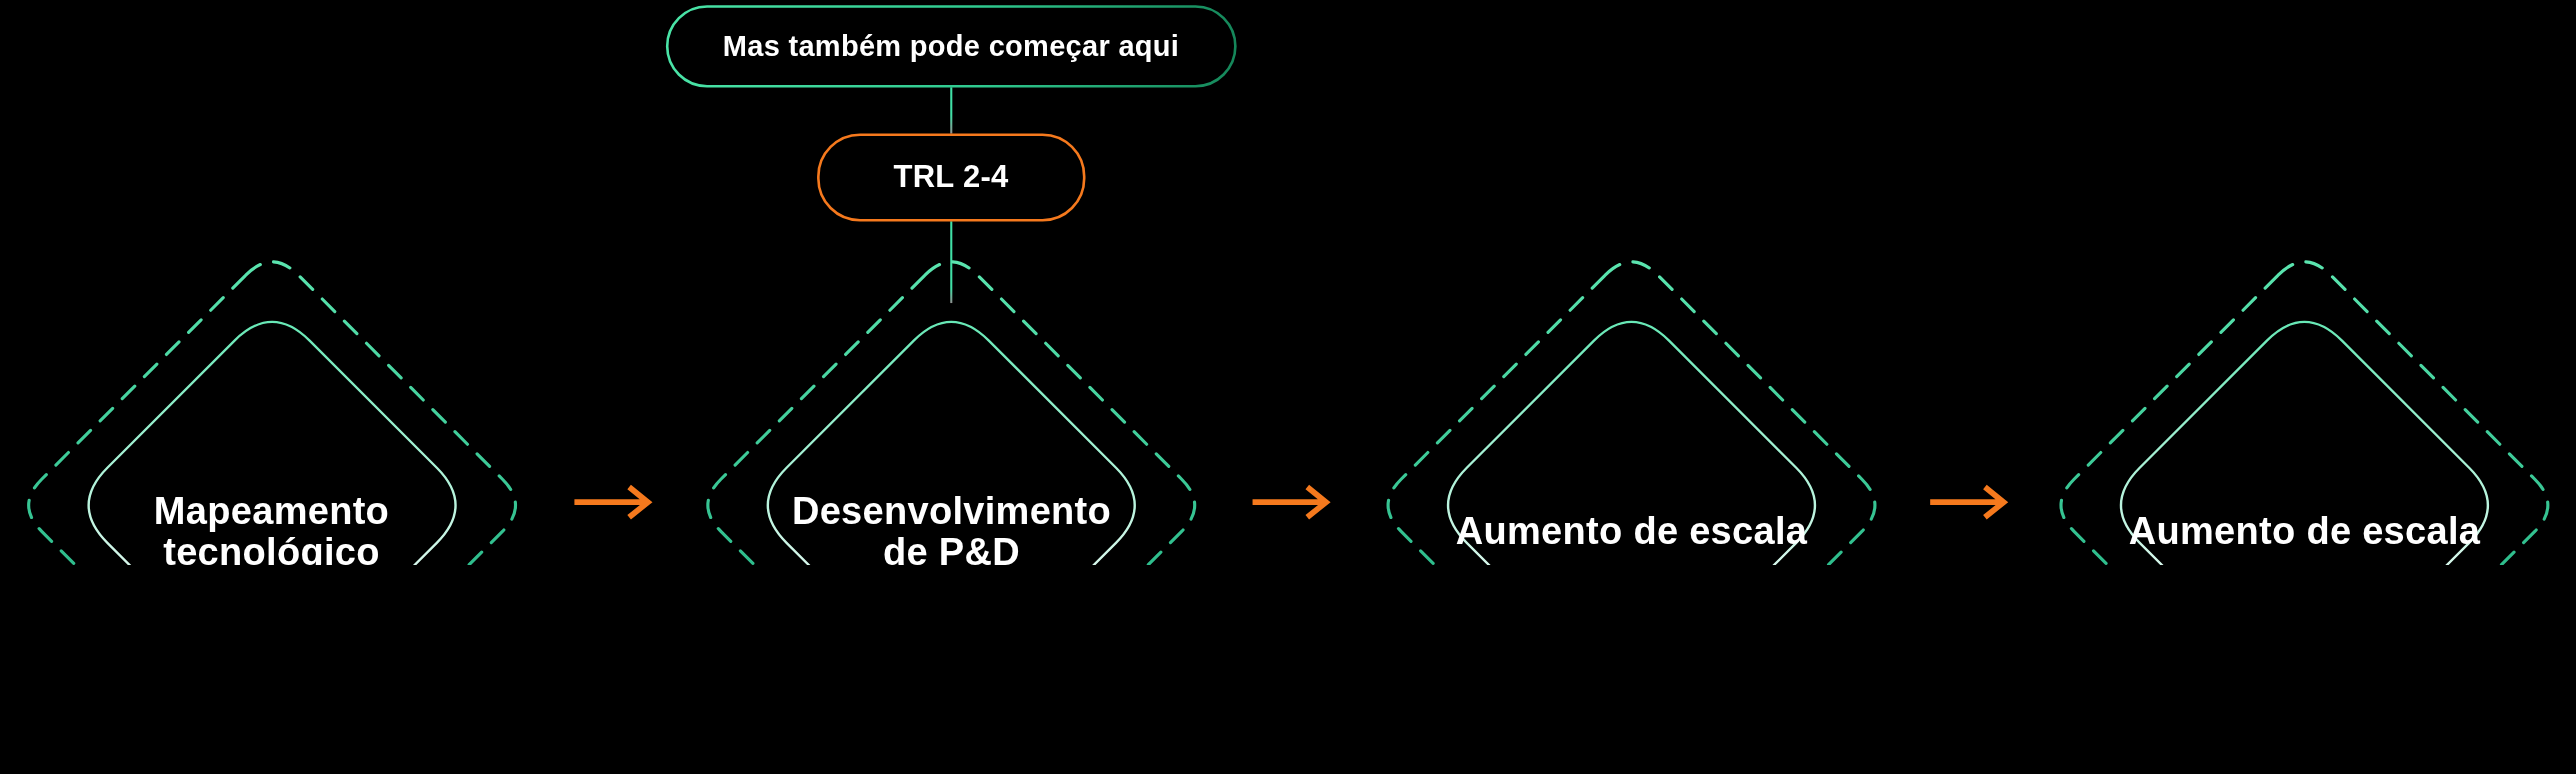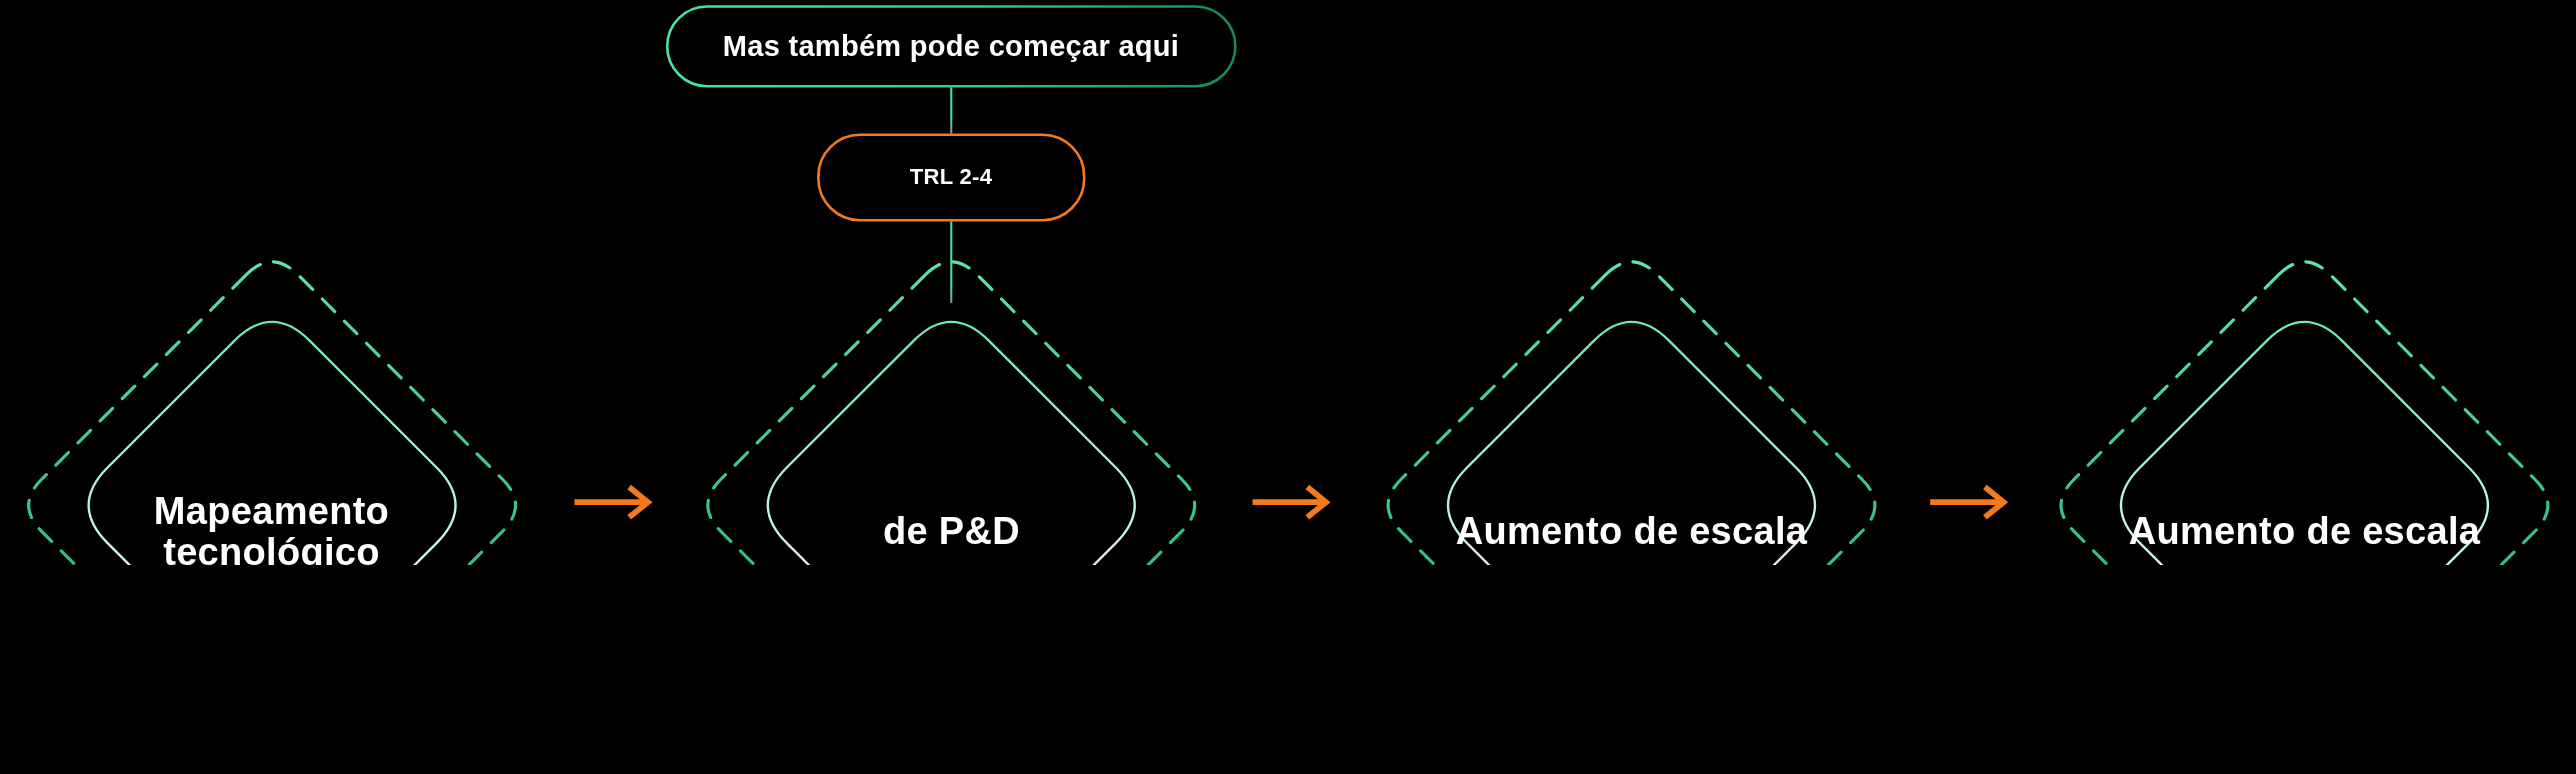--- a/index.html
+++ b/index.html
@@ -43,21 +43,21 @@
   }
   .stage-label span { display: block; white-space: nowrap; }
   .callout-label {
     left: 667px; top: 6.3px;
     width: 568px; height: 80px;
     font-size: 29px;
   }
   .trl-label {
     left: 818px; top: 134px;
     width: 266px; height: 85px;
-    font-size: 22px;
+    font-size: 31px;
   }
 </style>
 </head>
 <body>
 
 <div class="canvas">
 
   <svg class="layer" viewBox="0 0 4942 1486" aria-hidden="true">
     <defs>
       <linearGradient id="gPill" x1="0" y1="0" x2="1" y2="0">
@@ -118,20 +118,21 @@
 
   <div class="label trl-label">
     <span>TRL 2-4</span>
   </div>
 
   <div class="label stage-label" style="left:58px;">
     <span>Mapeamento</span>
     <span>tecnológico</span>
   </div>
   <div class="label stage-label" style="left:738px;">
+    <span>Desenvolvimento</span>
     <span>de P&amp;D</span>
   </div>
   <div class="label stage-label" style="left:1418px;">
     <span>Aumento de escala</span>
   </div>
   <div class="label stage-label" style="left:2091px;">
     <span>Aumento de escala</span>
   </div>
 
 </div>

